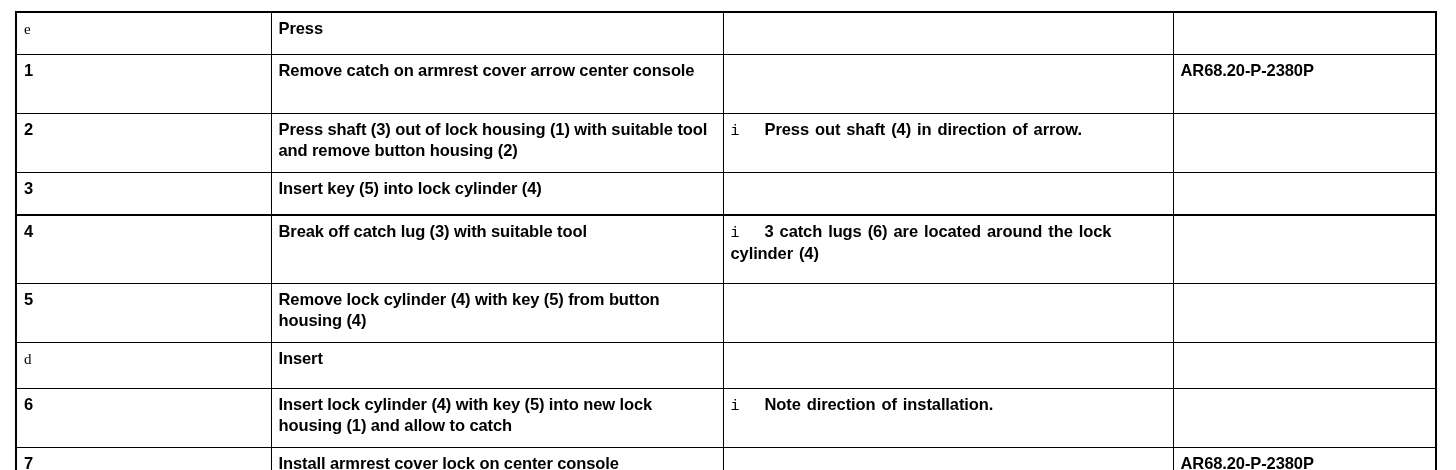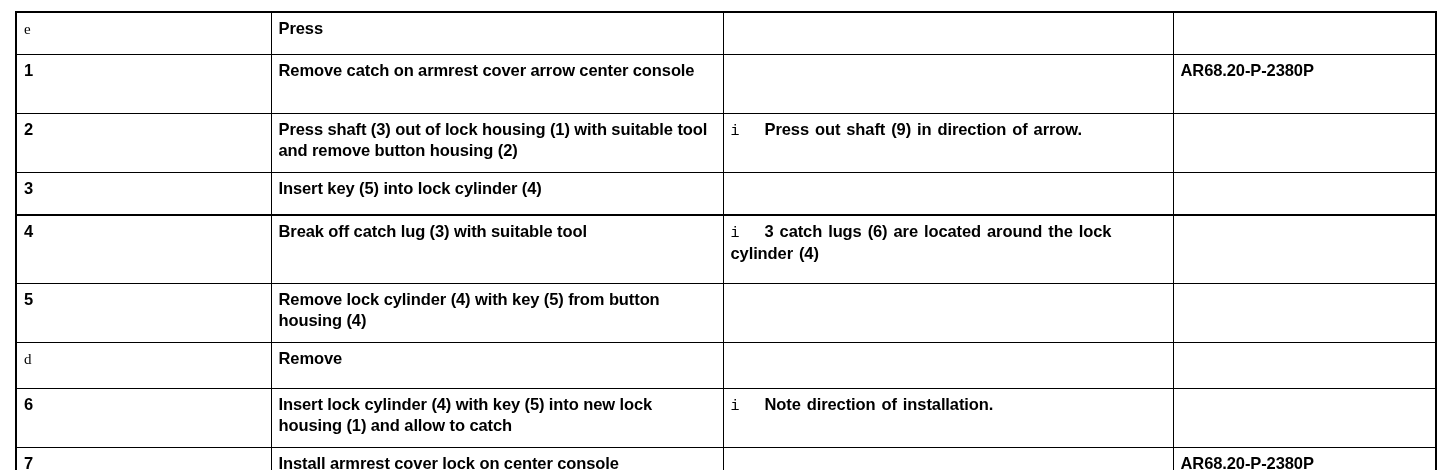--- a/index.html
+++ b/index.html
@@ -121,21 +121,21 @@
       <tr class="h-tall">
         <td class="step">1</td>
         <td>Remove catch on armrest cover arrow center console</td>
         <td class="note empty"></td>
         <td class="ref">AR68.20-P-2380P</td>
       </tr>
 
       <tr class="h-tall">
         <td class="step">2</td>
         <td>Press shaft (3) out of lock housing (1) with suitable tool and remove button housing (2)</td>
-        <td class="note"><span class="info-icon">i</span><span class="note-text">Press out shaft (9) in direction of arrow.</span></td>
+        <td class="note"><span class="info-icon">i</span><span class="note-text">Press out shaft (4) in direction of arrow.</span></td>
         <td class="ref empty"></td>
       </tr>
 
       <tr class="h-short thick-under">
         <td class="step">3</td>
         <td>Insert key (5) into lock cylinder (4)</td>
         <td class="note empty"></td>
         <td class="ref empty"></td>
       </tr>
 
@@ -148,21 +148,21 @@
 
       <tr class="h-tall">
         <td class="step">5</td>
         <td>Remove lock cylinder (4) with key (5) from button housing (4)</td>
         <td class="note empty"></td>
         <td class="ref empty"></td>
       </tr>
 
       <tr class="h-med">
         <td class="step"><span class="symbol">d</span></td>
-        <td class="section-label">Remove</td>
+        <td class="section-label">Insert</td>
         <td class="note empty"></td>
         <td class="ref empty"></td>
       </tr>
 
       <tr class="h-tall">
         <td class="step">6</td>
         <td>Insert lock cylinder (4) with key (5) into new lock housing (1) and allow to catch</td>
         <td class="note"><span class="info-icon">i</span><span class="note-text">Note direction of installation.</span></td>
         <td class="ref empty"></td>
       </tr>

